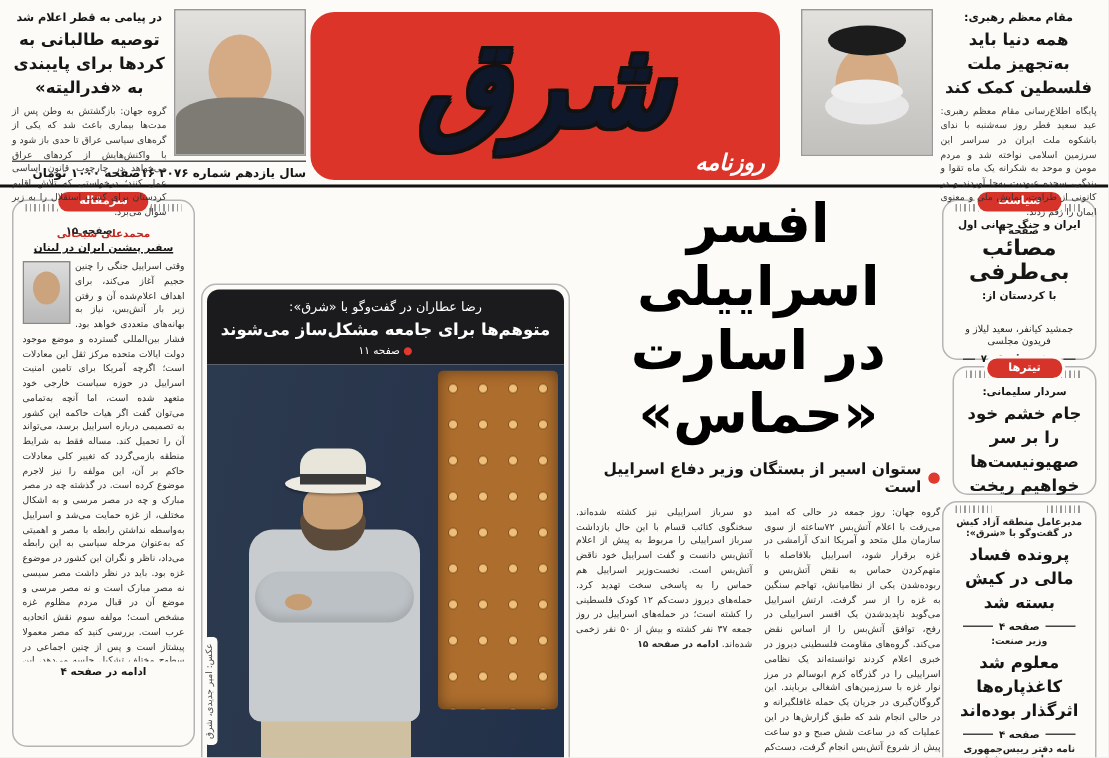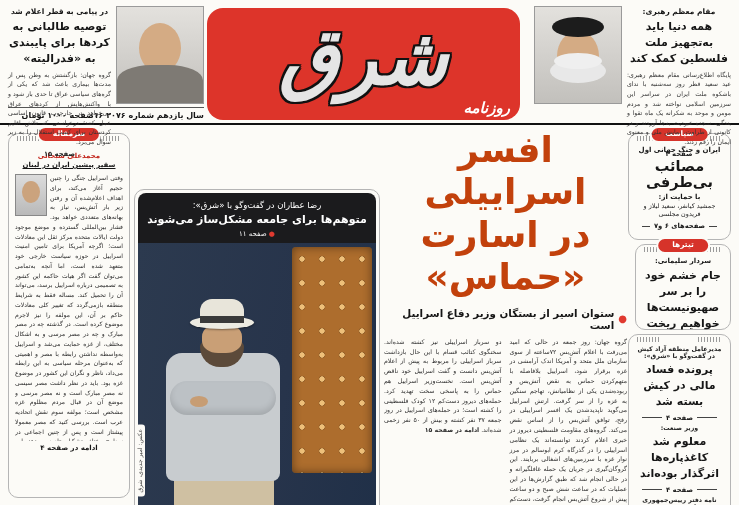--- a/index.html
+++ b/index.html
@@ -9,21 +9,21 @@
     background:#fcfbf7; overflow:hidden; direction:rtl;
     font-family:"DejaVu Sans", sans-serif; color:#161616;
   }
   
   .logo-box {
     position:absolute; left:207px; top:8px; width:313px; height:112px;
     background:#dd342a; border-radius:16px; z-index:3;
     display:flex; align-items:center; justify-content:center;
   }
   .logo-word {
-    color:#e5e5e5; font-size:78px; font-weight:bold; font-style:italic;
+    color:#0f172a; font-size:78px; font-weight:bold; font-style:italic;
     line-height:1; margin-top:-14px;
     text-shadow:-2px 0 #121212, 2px 0 #121212, 0 -2px #121212, 0 2px #121212,
                 -2px -2px #121212, 2px 2px #121212, -2px 2px #121212, 2px -2px #121212;
   }
   .logo-tag {
     position:absolute; right:10px; bottom:3px; color:#fff; font-style:italic;
     font-size:15px; font-weight:bold;
   }
   .topstory { position:absolute; top:6px; height:100px; display:flex; gap:5px; z-index:2; }
   .topstory.left  { left:8px;  width:196px; }
@@ -105,40 +105,40 @@
   .face  { position:absolute; bottom:166px; left:64px; width:40px; height:30px; background:#c99f76; border-radius:45% 45% 40% 40%; }
   .hatbrim { position:absolute; bottom:190px; left:52px; width:64px; height:13px; background:#edebe2; border-radius:50%; box-shadow:0 1px 2px rgba(0,0,0,.4); }
   .hatcrown { position:absolute; bottom:196px; left:62px; width:44px; height:24px; background:#e8e5da; border-radius:12px 12px 4px 4px; }
   .hatband { position:absolute; bottom:196px; left:62px; width:44px; height:7px; background:#3a3a3a; }
   .ph-caption { position:absolute; left:1px; bottom:56px; width:9px; background:#fcfbf7;
     writing-mode:vertical-rl; transform:rotate(180deg); font-size:6px; color:#444;
     text-align:center; padding:4px 0; border-radius:3px; }
 
   
   .lead { position:absolute; left:384px; top:129px; width:243px; }
-  .lead-h1 { text-align:center; font-weight:bold; color:#c2410c; line-height:1.18; font-size:36px; letter-spacing:-1px; }
+  .lead-h1 { text-align:center; font-weight:bold; color:#000000; line-height:1.18; font-size:36px; letter-spacing:-1px; }
   .lead-sub { display:flex; align-items:center; justify-content:flex-start; gap:4px;
     font-size:10.3px; font-weight:bold; margin:8px 0 6px; }
   .lead-sub .dot { font-size:10px; }
   .lead-body { column-count:2; column-gap:8px; column-fill:auto; height:168px; overflow:hidden;
     font-size:6.2px; line-height:1.58; text-align:justify; color:#2b2b2b; }
   .lead-cont { font-weight:bold; }
   .arrow-marker { position:relative; height:10px; }
   .arrow-marker i { position:absolute; left:50%; top:0; width:0; height:0; 
     border-left:3px solid transparent; border-right:3px solid transparent; border-bottom:6px solid #d6332a; }
   .arrow-marker i::after { content:""; position:absolute; left:-0.5px; top:5px; width:1px; height:4px; background:#d6332a; }
 
   
   .sb1 { right:8px; top:133px; width:103px; height:107px; padding:12px 5px 4px; text-align:center; }
   .sb2 { right:8px; top:244px; width:96px; height:86px;  padding:12px 5px 4px; text-align:center; }
   .sb3 { right:8px; top:334px; width:103px; height:188px; padding:8px 5px 4px;  text-align:center; }
   .sb-kicker { font-size:7px; font-weight:bold; }
   .sb-title-xl { font-size:14.5px; font-weight:bold; margin:4px 0 3px; }
   .sb-byline { font-size:7px; font-weight:bold; margin-top:1px; }
-  .sb-names { font-size:6.4px; margin-top:1px; color:#222; }
+  .sb-names { font-size:6.4px; margin-top:14px; color:#222; }
   .sb-title { font-size:11px; font-weight:bold; line-height:1.45; margin-top:3px; }
   .sb-item-kicker { font-size:6.3px; font-weight:bold; color:#222; margin-top:2px; }
 </style>
 </head>
 <body>
 
 <div class="page">
 
   <div class="logo-box">
     <span class="logo-word">شرق</span>
@@ -223,21 +223,21 @@
       </div>
 
   </div>
 
   <div class="card sb1">
     <span class="hatch hl"></span>
     <span class="hatch hr"></span>
     <span class="pill">سیاست</span>
     <div class="sb-kicker">ایران و جنگ جهانی اول</div>
     <div class="sb-title-xl">مصائب بی‌طرفی</div>
-    <div class="sb-byline">با حمایت از:</div>
+    <div class="sb-byline">با کردستان از:</div>
     <div class="sb-names">جمشید کیانفر، سعید لیلاز و فریدون مجلسی</div>
     <div class="pageline">
         <span>صفحه‌های ۶ و۷</span>
       </div>
   </div>
 
   <div class="card sb2">
     <span class="hatch hl"></span>
     <span class="hatch hr"></span>
     <span class="pill">تیترها</span>

